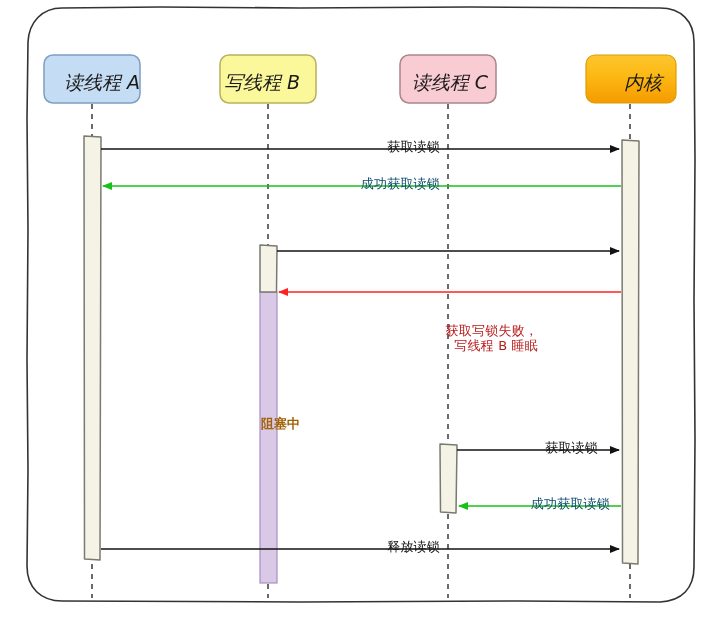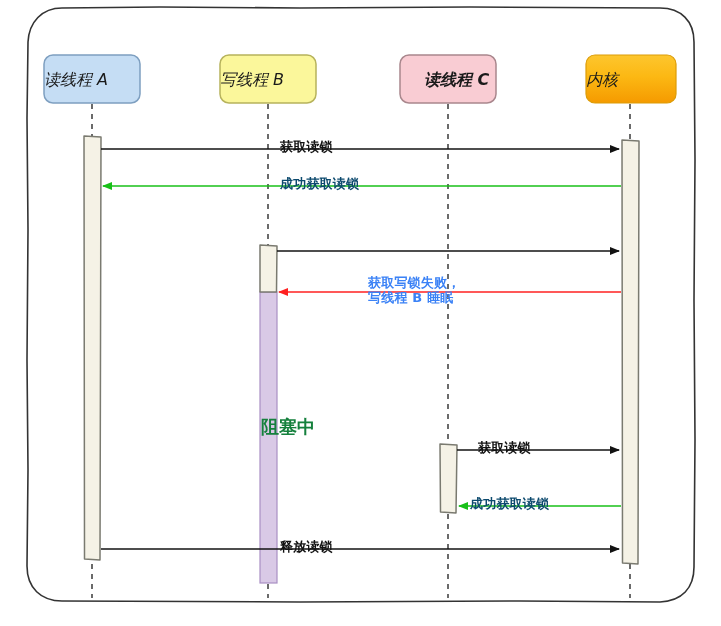--- a/index.html
+++ b/index.html
@@ -22,39 +22,39 @@
     left: 0;
     top: 0;
   }
   .lbl {
     position: absolute;
     white-space: pre;
     line-height: 1.18;
     pointer-events: none;
   }
   .actor-label {
-    font-size: 16px;
+    font-size: 19px;
     font-style: italic;
     color: #1a1a1a;
-    text-align: left;
+    text-align: right;
     font-weight: 400;
   }
   .msg-label {
     font-size: 13px;
-    font-weight: 700;
-    text-align: left;
+    font-weight: 400;
+    text-align: right;
     letter-spacing: 0.2px;
   }
   .msg-black { color: #121212; }
   .msg-green { color: #0c4a6e; }
-  .msg-red   { color: #3b82f6; }
+  .msg-red   { color: #b91c1c; margin-top: 48px; }
   .block-label {
-    font-size: 18px;
+    font-size: 13px;
     font-weight: 700;
-    color: #15803d;
+    color: #a16207;
     text-align: center;
     line-height: 1.35;
     width: 16px;
   }
 </style>
 </head>
 <body>
 
 <div id="stage">
 
@@ -124,21 +124,21 @@
       <rect x="44" y="55" width="96" height="48" rx="9" ry="9" fill="#c5ddf4" stroke="#7e9fc0" stroke-width="1.5"></rect>
       <rect x="220" y="55" width="96" height="48" rx="9" ry="9" fill="#fbf79b" stroke="#b7b35c" stroke-width="1.5"></rect>
       <rect x="400" y="55" width="96" height="48" rx="9" ry="9" fill="#f9ccd3" stroke="#a9878d" stroke-width="1.5"></rect>
       <rect x="586" y="55" width="90" height="48" rx="9" ry="9" fill="url(#kernelGrad)" stroke="#dc9c08" stroke-width="1.2"></rect>
     </g>
 
   </svg>
 
   <div class="lbl actor-label" style="left:44px; top:71px; width:96px;">读线程 A</div>
   <div class="lbl actor-label" style="left:220px; top:71px; width:80px;">写线程 B</div>
-  <div class="lbl actor-label" style="left:424px; top:71px; width:88px;font-weight:bold;">读线程 C</div>
+  <div class="lbl actor-label" style="left:400px; top:71px; width:88px;">读线程 C</div>
   <div class="lbl actor-label" style="left:586px; top:71px; width:76px;">内核</div>
 
   <div class="lbl msg-label msg-black" style="left:280px; top:139px; width:160px;">获取读锁</div>
 
   <div class="lbl msg-label msg-green" style="left:280px; top:176px; width:160px;">成功获取读锁</div>
 
 
   <div class="lbl msg-label msg-red" style="left:368px; top:275px; width:170px;">获取写锁失败，
 写线程 B 睡眠</div>
 

